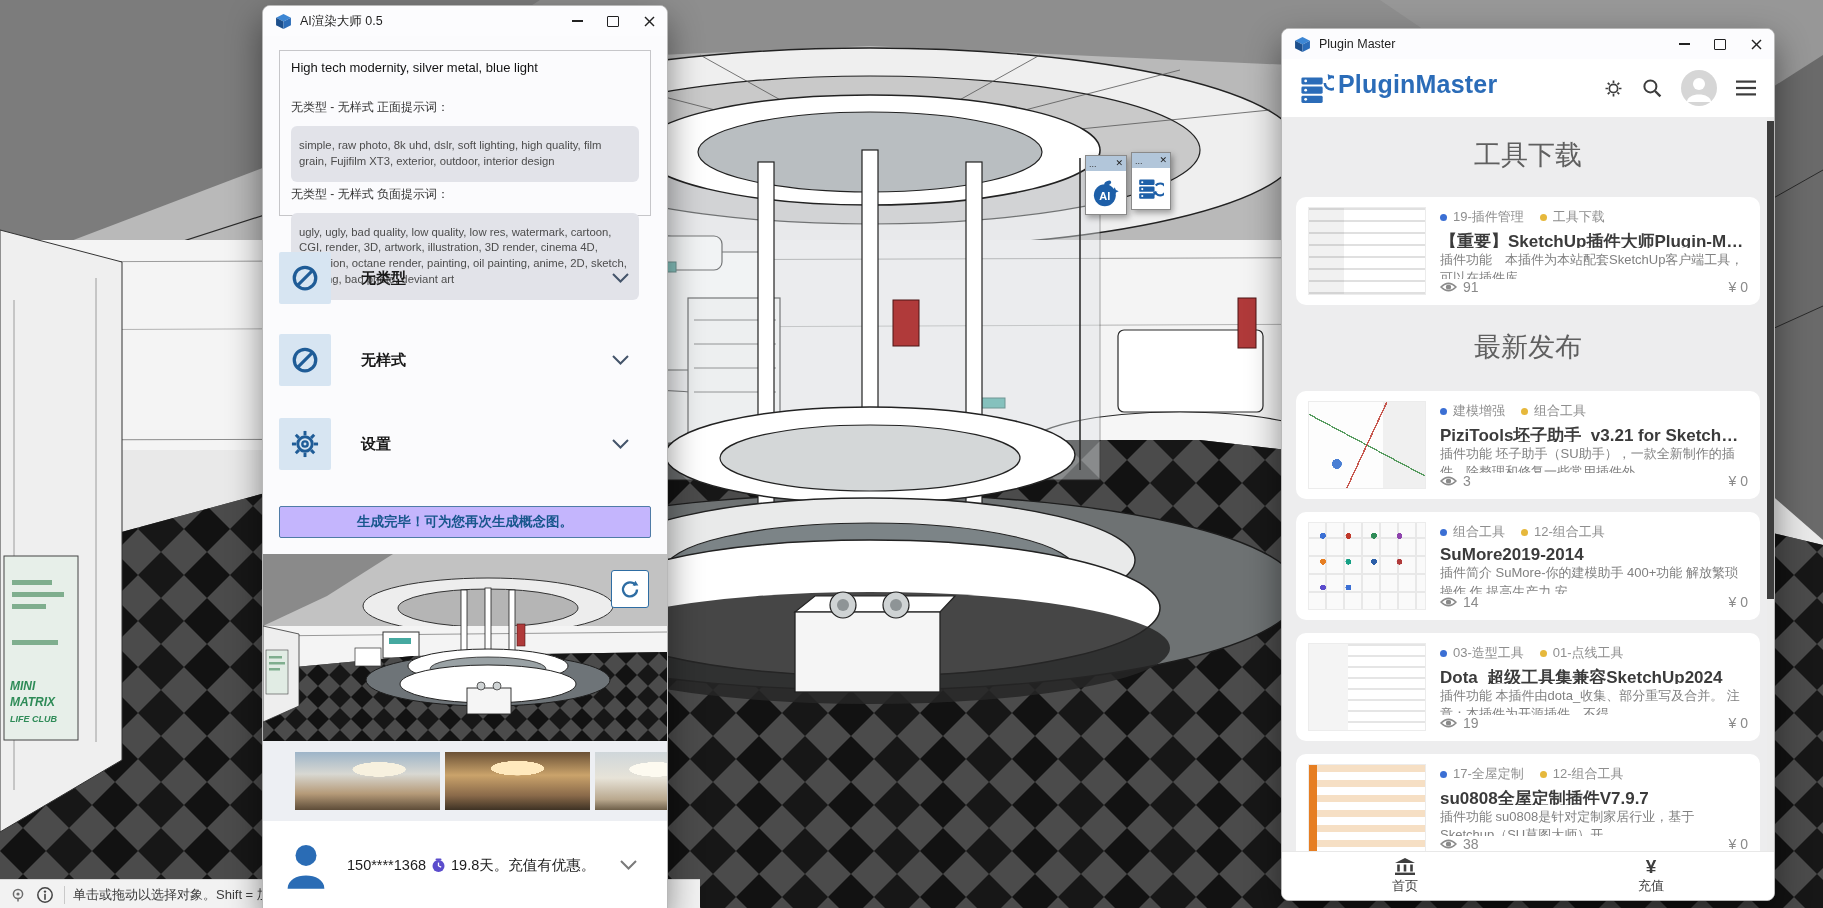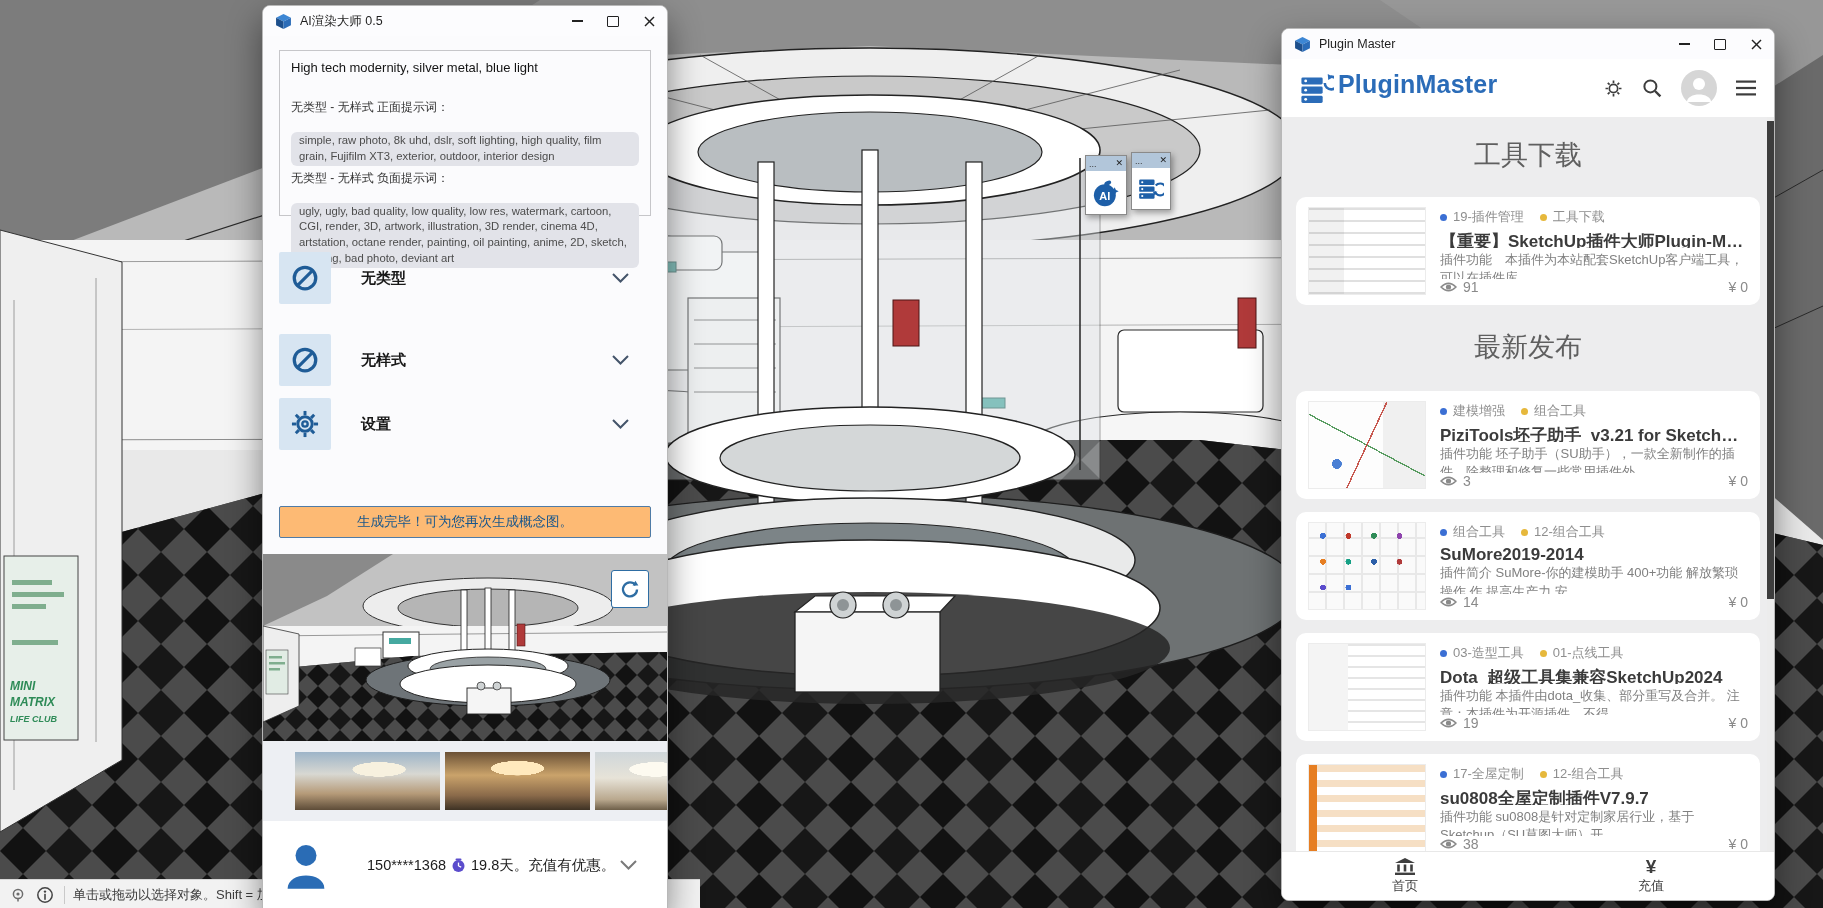--- a/index.html
+++ b/index.html
@@ -28,45 +28,45 @@
   .glyph-min{width:11px;height:1.5px;background:#222;}
   .glyph-max{width:10px;height:9px;border:1.4px solid #222;border-radius:1px;}
 
   
   #ai-win{left:262px;top:5px;width:404px;height:903px;border-radius:8px 8px 0 0;}
   .prompt-card{position:absolute;left:16px;right:16px;top:44px;height:166px;border:1px solid #c6c6c9;
                background:#fbfbfd;padding:9px 11px;box-sizing:border-box;}
   .prompt-text{font-size:13px;color:#141414;}
   .p-label{font-size:12px;color:#333;margin-top:24px;}
   .p-label.neg{margin-top:4px;}
-  .p-box{background:#e2e3e9;border-radius:6px;padding:1px 8px;font-size:11.3px;line-height:1.4;
-         color:#4c4c4c;margin-top:16px;}
+  .p-box{background:#e2e3e9;border-radius:6px;padding:12px 8px;font-size:11.3px;line-height:1.4;
+         color:#4c4c4c;margin-top:10px;}
   .sec-row{position:absolute;left:16px;right:16px;height:52px;display:flex;align-items:center;}
   .sec-tile{width:52px;height:52px;background:#d7e5f2;border-radius:2px;display:flex;
             align-items:center;justify-content:center;}
   .sec-label{margin-left:30px;font-size:15px;font-weight:700;color:#191919;}
   .sec-chev{margin-left:auto;margin-right:22px;}
   .gen-btn{position:absolute;left:16px;right:16px;top:500px;height:30px;border:1px solid #4f7ba6;
-           border-radius:2px;background:#fdba74;display:flex;align-items:center;justify-content:center;
-           font-size:13.5px;font-weight:400;color:#17568c;}
+           border-radius:2px;background:#c4b5fd;display:flex;align-items:center;justify-content:center;
+           font-size:13.5px;font-weight:700;color:#17568c;}
   .preview{position:absolute;left:0;right:0;top:548px;height:187px;overflow:hidden;background:#555;}
   .refresh-btn{position:absolute;right:18px;top:16px;width:36px;height:36px;background:#fff;
                border:1.6px solid #2e6da3;border-radius:3px;display:flex;align-items:center;justify-content:center;}
   .thumbs{position:absolute;left:0;right:0;top:735px;height:80px;background:#edeff3;
           display:flex;gap:5px;padding:11px 0 0 32px;box-sizing:border-box;}
   .thumb{width:145px;height:58px;flex:none;}
   .thumb.t-a{background:radial-gradient(ellipse 44px 12px at 58% 30%,#f7f1df 0 60%,rgba(0,0,0,0) 61%),
              linear-gradient(180deg,#9db4c8 0%,#d8d8d2 38%,#b59a78 72%,#5d4c38 100%);}
   .thumb.t-b{background:radial-gradient(ellipse 44px 12px at 50% 28%,#ffe9bd 0 60%,rgba(0,0,0,0) 61%),
              linear-gradient(180deg,#6b5136 0%,#caa36b 40%,#8a6a4a 75%,#3e3224 100%);}
   .thumb.t-c{background:radial-gradient(ellipse 44px 12px at 42% 30%,#fdfaf0 0 60%,rgba(0,0,0,0) 61%),
              linear-gradient(180deg,#cfd6da 0%,#e7e3d8 45%,#b9a88e 82%,#6e5f49 100%);}
   .account{position:absolute;left:0;right:0;top:815px;bottom:0;background:#fff;display:flex;
            align-items:center;padding-left:22px;box-sizing:border-box;}
-  .acc-text{margin-left:40px;font-size:14.5px;color:#1c1c1c;display:flex;align-items:center;gap:5px;}
+  .acc-text{margin-left:20px;font-size:14.5px;color:#1c1c1c;display:flex;align-items:center;gap:5px;}
   .acc-chev{margin-left:auto;margin-right:30px;}
 
   
   #pm-win{left:1281px;top:28px;width:492px;height:871px;background:#fff;}
   .pm-header{height:58px;display:flex;align-items:center;padding:0 18px;background:#fff;}
   .brand{display:flex;align-items:flex-start;}
   .brand-name{font-size:25px;font-weight:700;color:#2b6cb8;margin-left:4px;letter-spacing:.2px;}
   .pm-actions{margin-left:auto;display:flex;align-items:center;gap:19px;}
   .pm-body{position:absolute;top:88px;left:0;right:0;bottom:48px;background:#ededee;
            padding:0 14px;box-sizing:border-box;overflow:hidden;}
@@ -342,21 +342,21 @@
         <circle cx="12" cy="12" r="8.6" fill="none" stroke="#1f5c97" stroke-width="2.6"></circle>
         <line x1="6.3" y1="17.7" x2="17.7" y2="6.3" stroke="#1f5c97" stroke-width="2.6"></line>
       </svg>
     </div>
     <span class="sec-label">无样式</span>
     <svg class="sec-chev" width="17" height="10" viewBox="0 0 17 10">
       <polyline points="1,1 8.5,8.5 16,1" fill="none" stroke="#44546a" stroke-width="2"></polyline>
     </svg>
   </div>
 
-  <div class="sec-row" style="top:392px;">
+  <div class="sec-row" style="top:412px;">
     <div class="sec-tile">
       <svg width="32" height="32" viewBox="0 0 24 24">
         <g stroke="#1f5c97" stroke-width="2.2" fill="none">
           <circle cx="12" cy="12" r="5.4"></circle>
           <line x1="12" y1="2.2" x2="12" y2="5.4"></line>
               <line x1="12" y1="18.6" x2="12" y2="21.8"></line>
           <line x1="2.2" y1="12" x2="5.4" y2="12"></line>
               <line x1="18.6" y1="12" x2="21.8" y2="12"></line>
           <line x1="5.1" y1="5.1" x2="7.4" y2="7.4"></line>
               <line x1="16.6" y1="16.6" x2="18.9" y2="18.9"></line>

